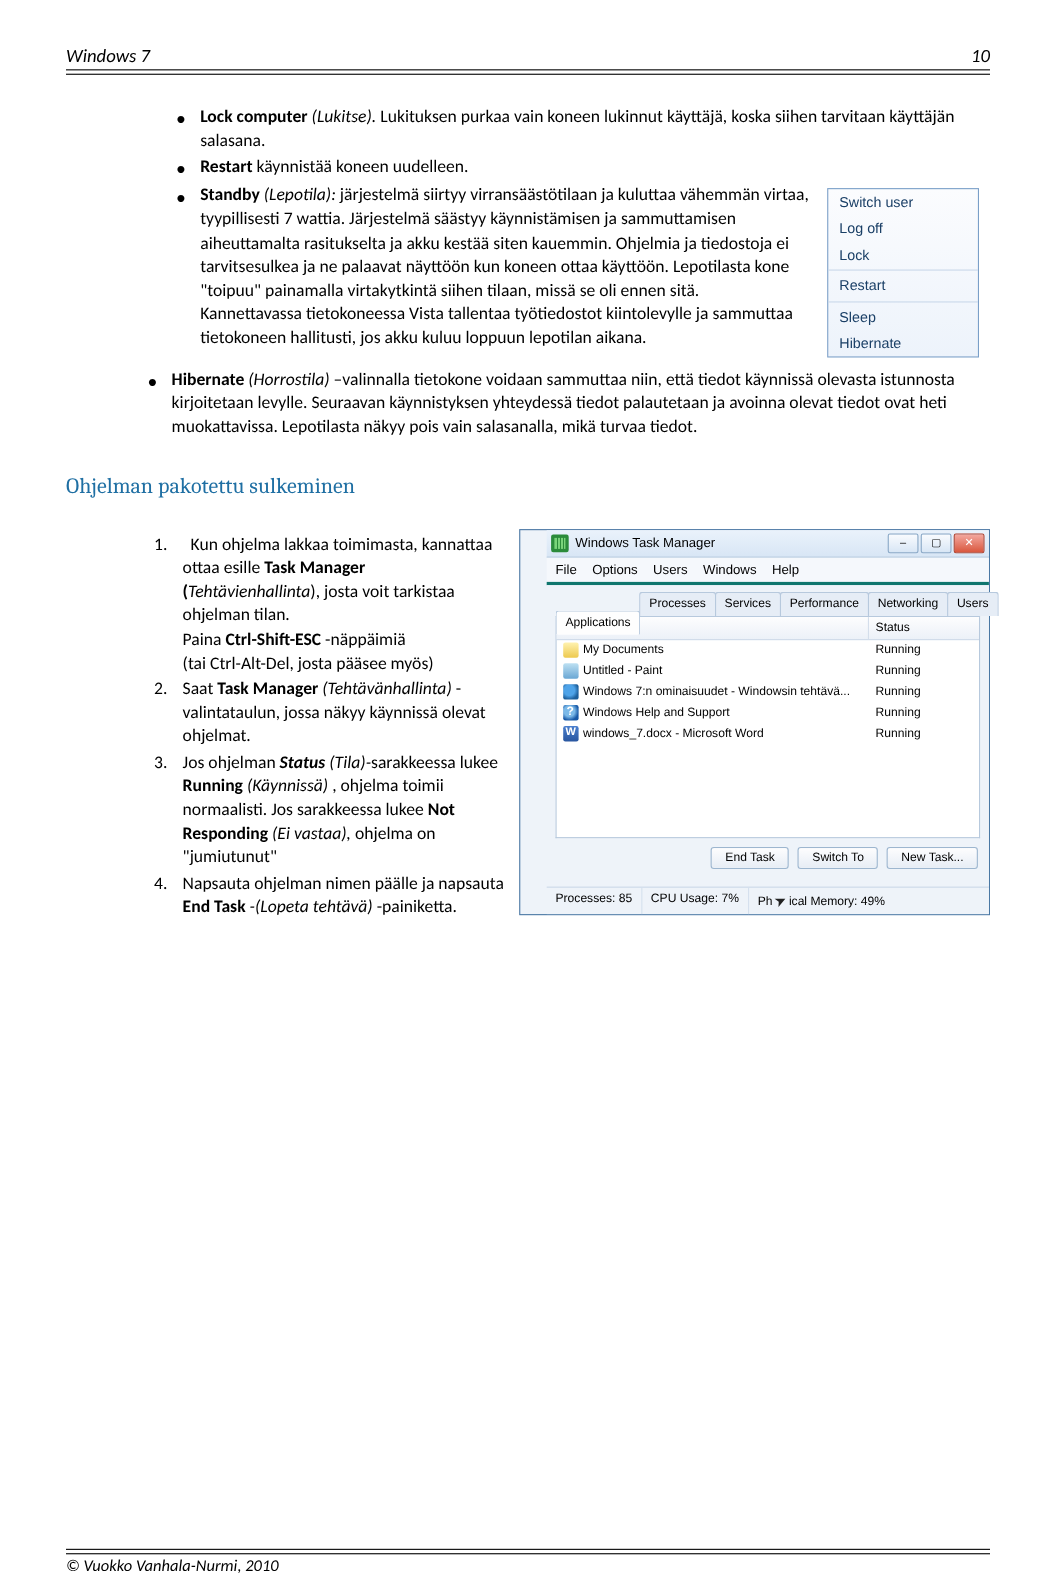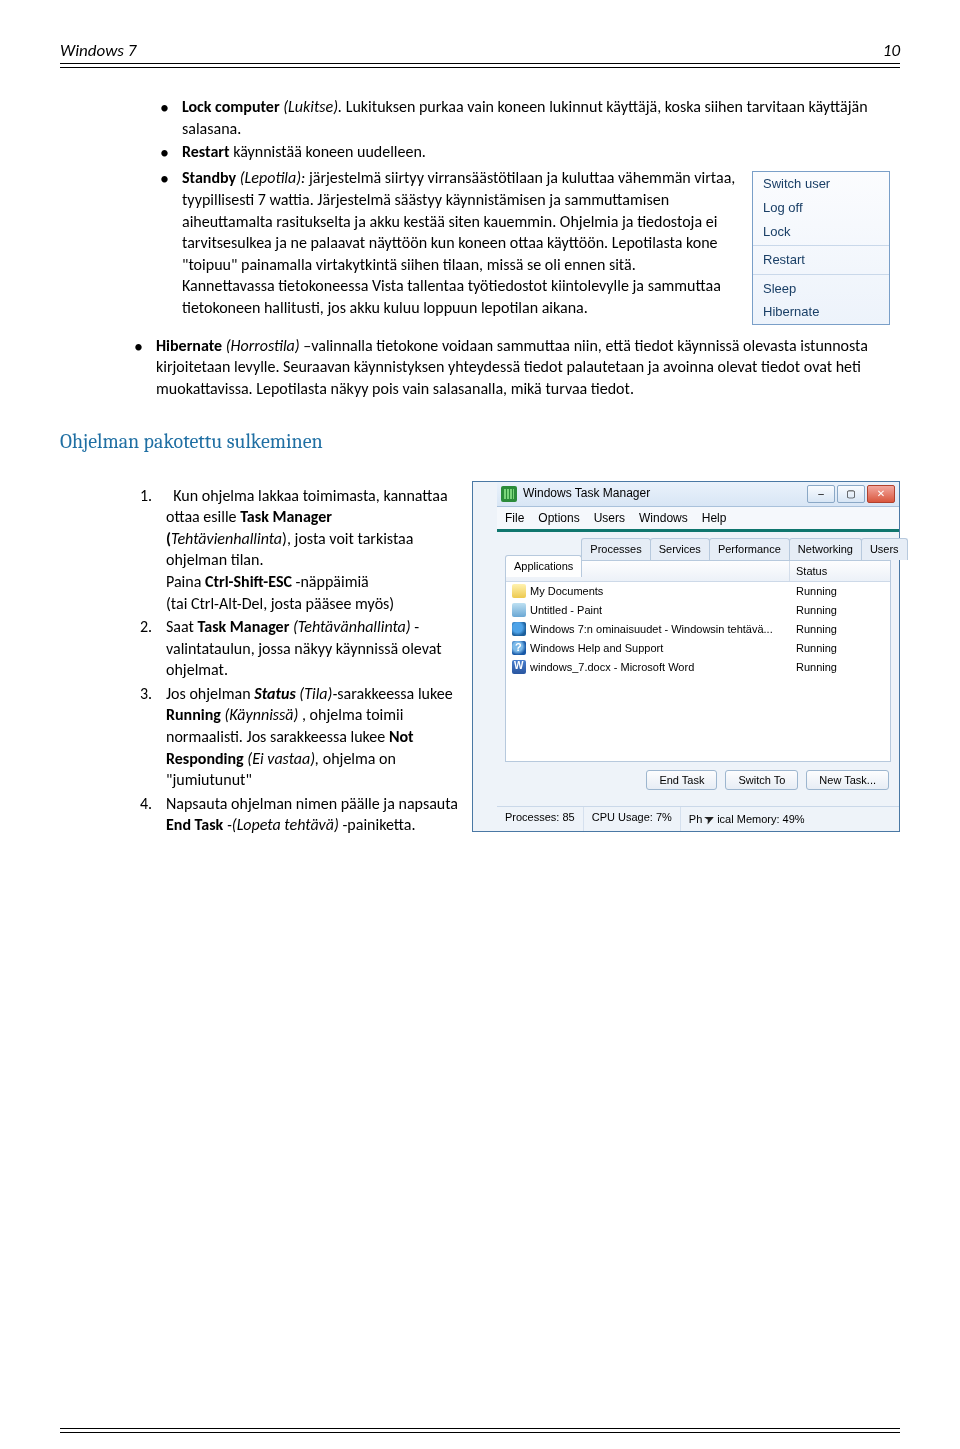--- a/index.html
+++ b/index.html
@@ -387,14 +387,15 @@
         </div>
       </div>
     </div>
 
     <div class="clear"></div>
   </div>
 
   <div class="footer">
     <div class="footer-line1"></div>
     <div class="footer-line2"></div>
+    <div class="footer-text">© Vuokko Vanhala-Nurmi, 2010</div>
   </div>
 </div>
 
 </body></html>

